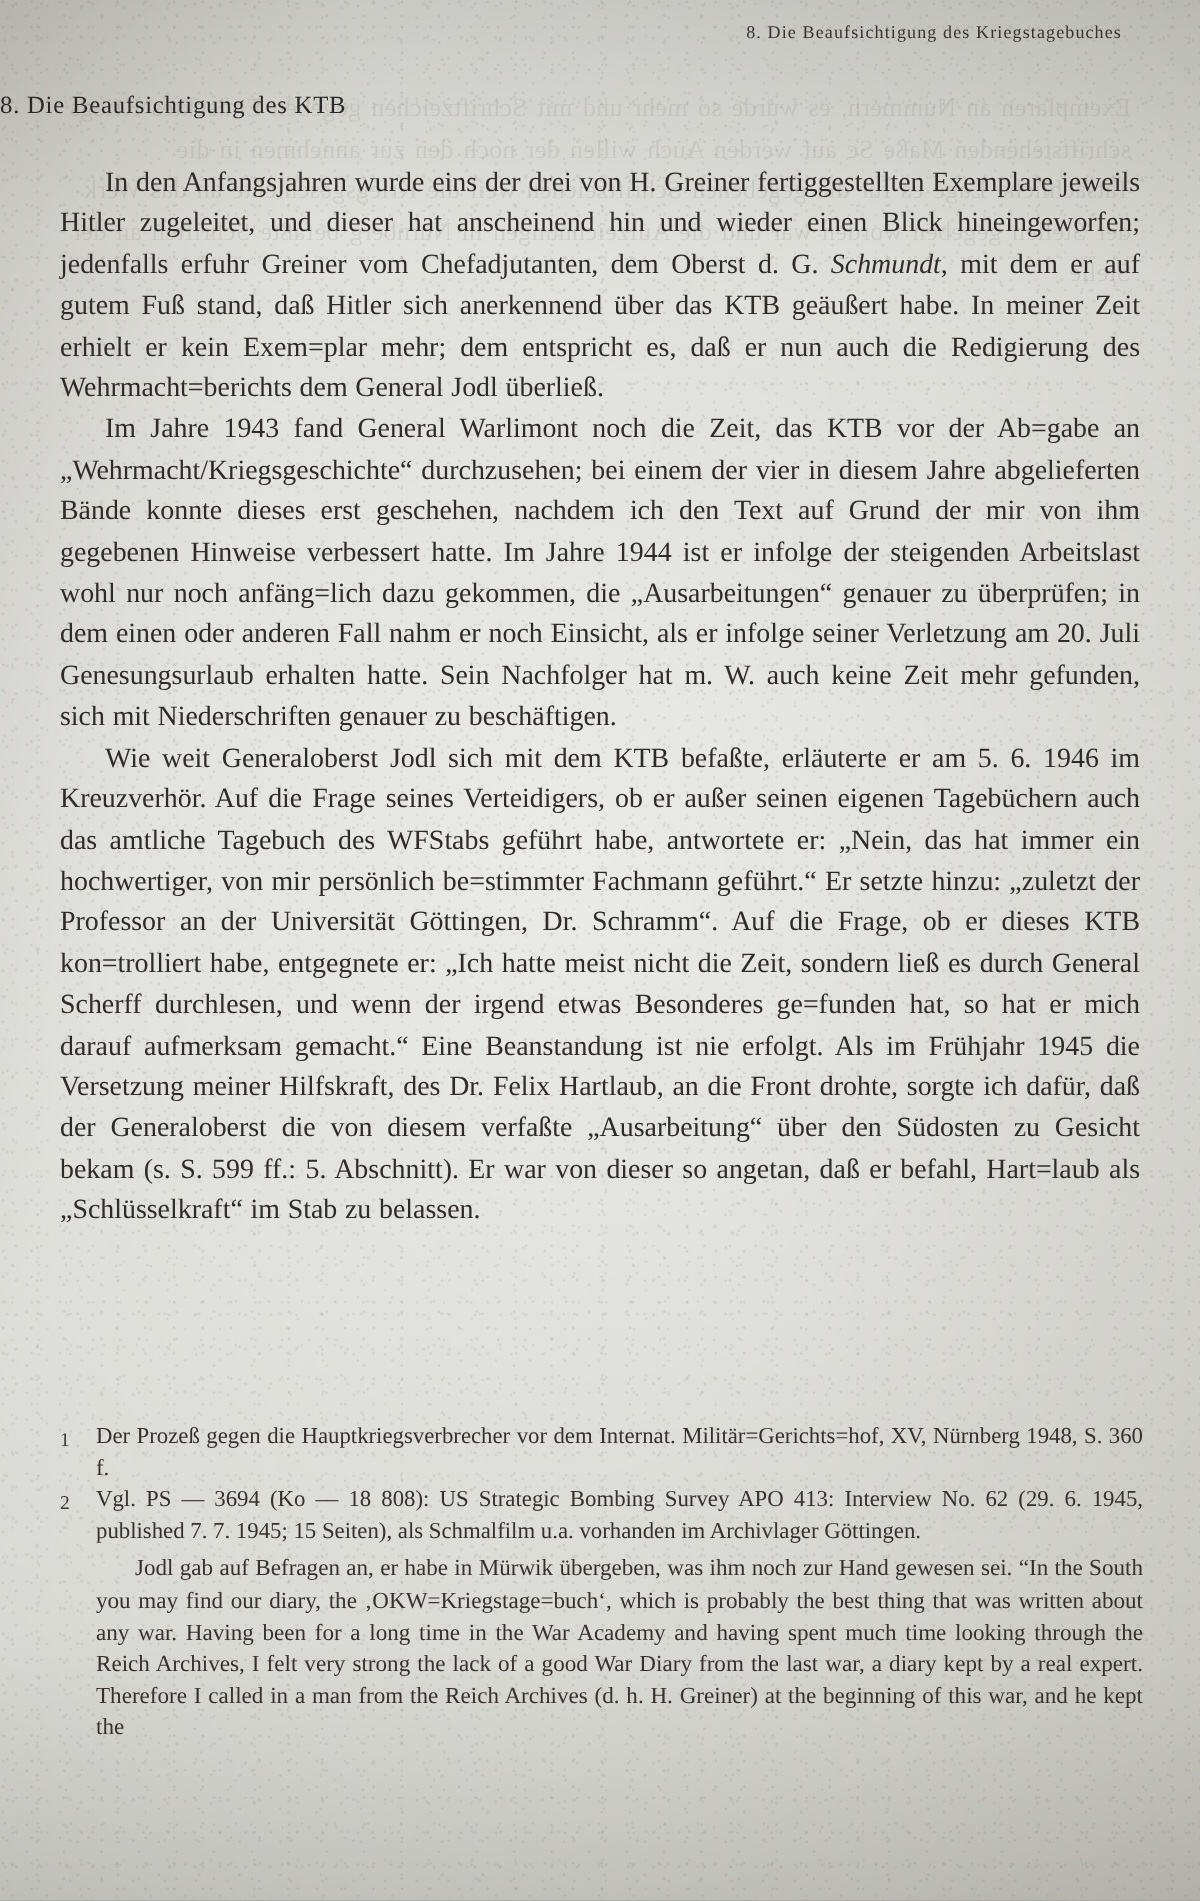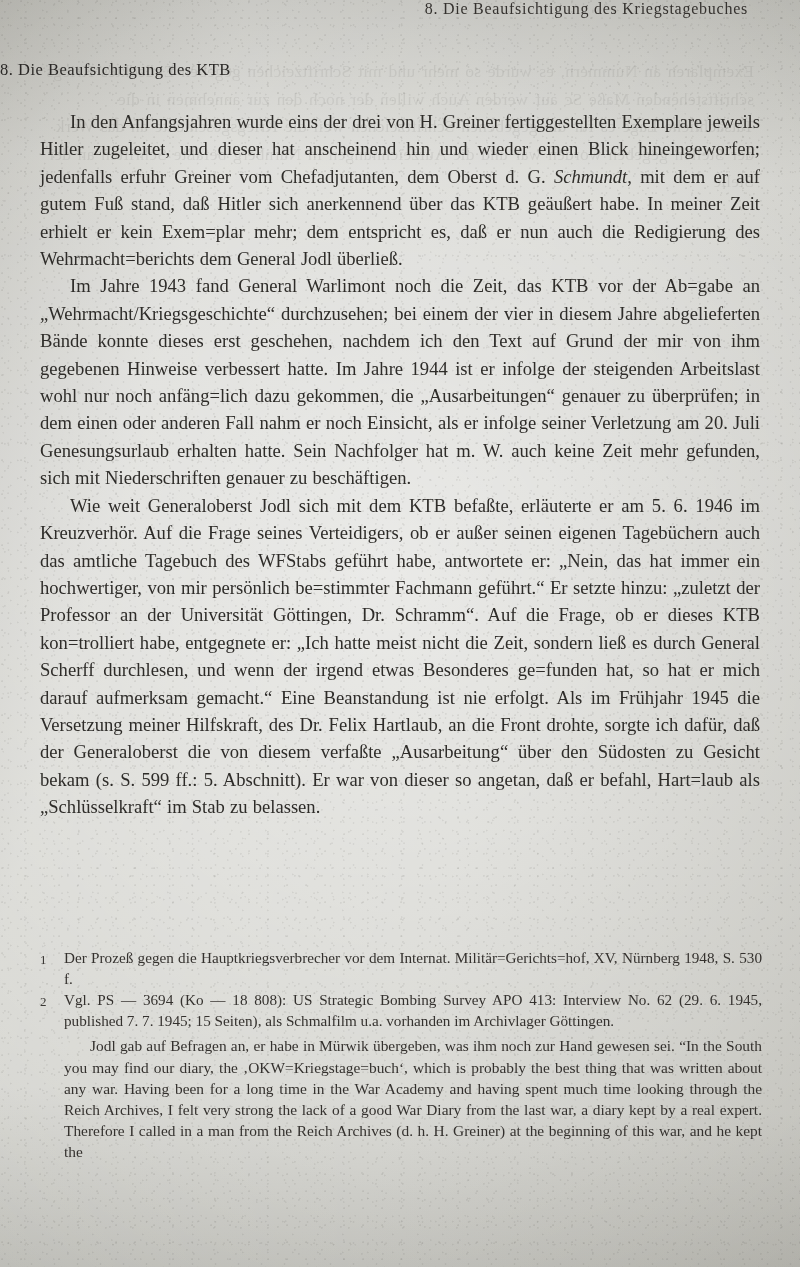--- a/index.html
+++ b/index.html
@@ -60,23 +60,23 @@
     filter: blur(0.4px);
   }
 
   .content {
     position: relative;
     z-index: 3;
   }
 
   .running-head {
     position: absolute;
-    top: 0;
+    top: 14px;
     right: 52px;
-    font-size: 16px;
+    font-size: 12px;
     letter-spacing: 0.75px;
     color: #35322f;
     white-space: nowrap;
   }
 
   .section-title {
     position: absolute;
     top: 60px;
     left: 0;
     right: 0;
@@ -157,21 +157,21 @@
     <div class="body">
       <p class="para">In den Anfangsjahren wurde eins der drei von H. Greiner fertiggestellten Exemplare jeweils Hitler zugeleitet, und dieser hat anscheinend hin und wieder einen Blick hineingeworfen; jedenfalls erfuhr Greiner vom Chefadjutanten, dem Oberst d. G. <i>Schmundt</i>, mit dem er auf gutem Fuß stand, daß Hitler sich anerkennend über das KTB geäußert habe. In meiner Zeit erhielt er kein Exem=plar mehr; dem entspricht es, daß er nun auch die Redigierung des Wehrmacht=berichts dem General Jodl überließ.</p>
       <p class="para">Im Jahre 1943 fand General Warlimont noch die Zeit, das KTB vor der Ab=gabe an „Wehrmacht/Kriegsgeschichte“ durchzusehen; bei einem der vier in diesem Jahre abgelieferten Bände konnte dieses erst geschehen, nachdem ich den Text auf Grund der mir von ihm gegebenen Hinweise verbessert hatte. Im Jahre 1944 ist er infolge der steigenden Arbeitslast wohl nur noch anfäng=lich dazu gekommen, die „Ausarbeitungen“ genauer zu überprüfen; in dem einen oder anderen Fall nahm er noch Einsicht, als er infolge seiner Verletzung am 20. Juli Genesungsurlaub erhalten hatte. Sein Nachfolger hat m. W. auch keine Zeit mehr gefunden, sich mit Niederschriften genauer zu beschäftigen.</p>
       <p class="para">Wie weit Generaloberst Jodl sich mit dem KTB befaßte, erläuterte er am 5. 6. 1946 im Kreuzverhör. Auf die Frage seines Verteidigers, ob er außer seinen eigenen Tagebüchern auch das amtliche Tagebuch des WFStabs geführt habe, antwortete er: „Nein, das hat immer ein hochwertiger, von mir persönlich be=stimmter Fachmann geführt.“ Er setzte hinzu: „zuletzt der Professor an der Universität Göttingen, Dr. Schramm“. Auf die Frage, ob er dieses KTB kon=trolliert habe, entgegnete er: „Ich hatte meist nicht die Zeit, sondern ließ es durch General Scherff durchlesen, und wenn der irgend etwas Besonderes ge=funden hat, so hat er mich darauf aufmerksam gemacht.“ Eine Beanstandung ist nie erfolgt. Als im Frühjahr 1945 die Versetzung meiner Hilfskraft, des Dr. Felix Hartlaub, an die Front drohte, sorgte ich dafür, daß der Generaloberst die von diesem verfaßte „Ausarbeitung“ über den Südosten zu Gesicht bekam (s. S. 599 ff.: 5. Abschnitt). Er war von dieser so angetan, daß er befahl, Hart=laub als „Schlüsselkraft“ im Stab zu belassen.</p>
     </div>
 
     <div class="footnotes">
 
       <div class="fn">
         <div class="fn-num">1</div>
-        <div class="fn-text">Der Prozeß gegen die Hauptkriegsverbrecher vor dem Internat. Militär=Gerichts=hof, XV, Nürnberg 1948, S. 530 f.</div>
+        <div class="fn-text">Der Prozeß gegen die Hauptkriegsverbrecher vor dem Internat. Militär=Gerichts=hof, XV, Nürnberg 1948, S. 360 f.</div>
       </div>
 
       <div class="fn">
         <div class="fn-num">2</div>
         <div class="fn-text">Vgl. PS — 3694 (Ko — 18 808): US Strategic Bombing Survey APO 413: Interview No. 62 (29. 6. 1945, published 7. 7. 1945; 15 Seiten), als Schmalfilm u.a. vorhanden im Archivlager Göttingen.</div>
       </div>
 
       <div class="quote-block">
         <span class="lead"><span>Jodl gab auf Befragen an, er habe in Mürwik übergeben, was ihm noch zur Hand gewesen sei.</span> <span>“In the South you may find our diary, the ‚OKW=Kriegstage=buch‘, which is probably the best thing that was written about any war. Having been for a long time in the War Academy and having spent much time looking through the Reich Archives, I felt very strong the lack of a good War Diary from the last war, a diary kept by a real expert. Therefore I called in a man from the Reich Archives (d. h. H. Greiner) at the beginning of this war, and he kept the</span></span>
       </div>

